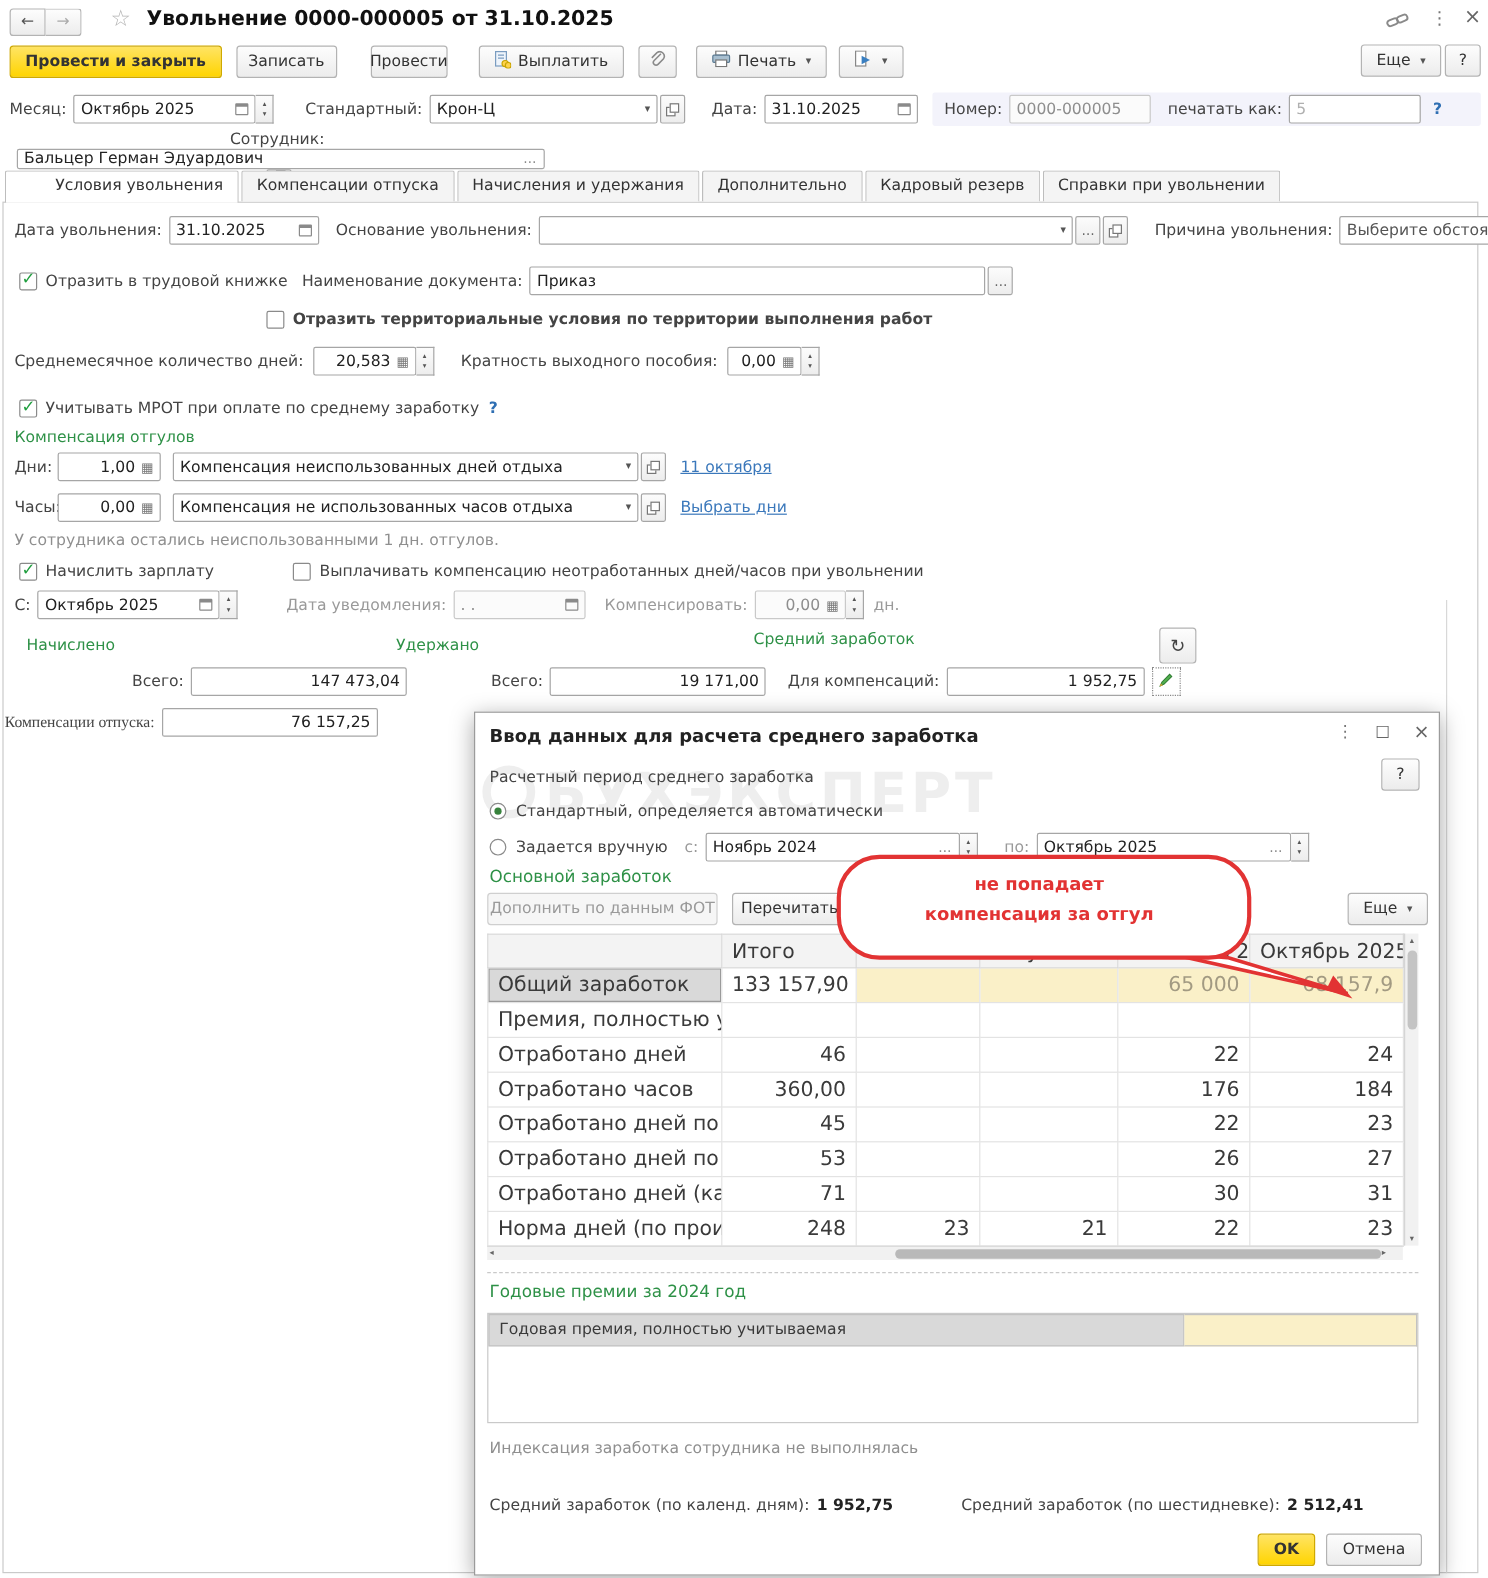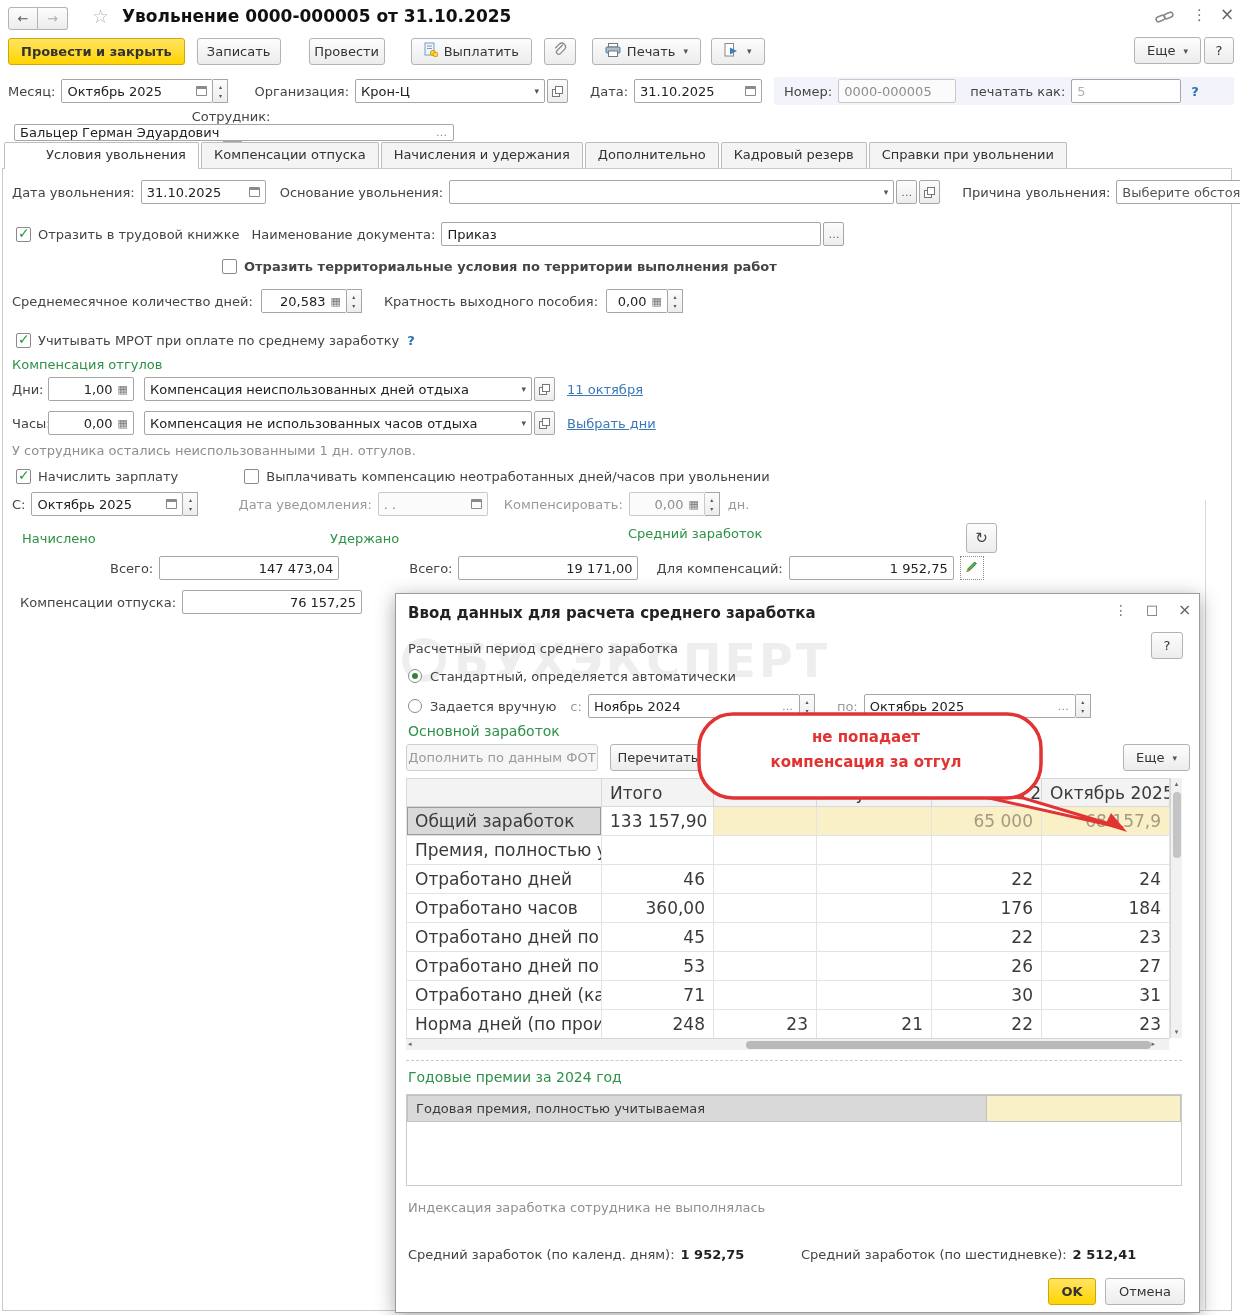--- a/index.html
+++ b/index.html
@@ -121,21 +121,21 @@
 <div class="abs" style="left:1192px; top:6px; color:#777; font-size:15px;">⋮</div>
 <div class="abs" style="left:1220px; top:4px; color:#666; font-size:17px;">×</div>
 
 <div class="row" style="left:8px; top:37px; height:28px;">
   <div class="btn primary">
       <span>Провести и закрыть</span>
     </div>
   <div class="btn" style="margin-left:12px; width:84px; justify-content:center;">
       <span>Записать</span>
     </div>
-  <div class="btn" style="margin-left:28px; width:76px; justify-content:center;">
+  <div class="btn" style="margin-left:28px; width:64px; justify-content:center;">
       <span>Провести</span>
     </div>
   <div class="btn" style="margin-left:26px;">
     <span>
       <svg width="14" height="15" viewBox="0 0 14 15">
           <rect x="1" y="1" width="9" height="12" fill="#eef4fb" stroke="#7a9cc0"></rect>
           <line x1="3" y1="4" x2="8" y2="4" stroke="#7a9cc0"></line>
           <line x1="3" y1="6.5" x2="8" y2="6.5" stroke="#7a9cc0"></line>
           <circle cx="9" cy="11" r="2.6" fill="#ffd34d" stroke="#c9a400"></circle>
           <circle cx="11.5" cy="12.5" r="2.4" fill="#ffd34d" stroke="#c9a400"></circle>
@@ -182,21 +182,21 @@
 <div class="row" style="left:8px; top:79px; height:24px; width:1226px;">
   <span class="lbl">Месяц:</span>
   <div class="field" style="width:152px; margin-left:6px;">
     <span class="txt">Октябрь 2025</span>
     <span class="cal"></span>
   </div>
   <div class="spin">
       <span>▴</span>
       <span>▾</span>
     </div>
-  <span class="lbl" style="margin-left:26px;">Организация:</span>
+  <span class="lbl" style="margin-left:26px;">Стандартный:</span>
   <div class="field" style="width:190px; margin-left:6px;">
     <span class="txt">Крон-Ц</span>
     <span class="dd">▾</span>
   </div>
   <div class="sidebtn">
       <span class="ic-open"></span>
     </div>
   <span class="lbl" style="margin-left:22px;">Дата:</span>
   <div class="field" style="width:128px; margin-left:6px;">
     <span class="txt">31.10.2025</span>
@@ -390,21 +390,21 @@
     <span>
       <svg width="15" height="15" viewBox="0 0 16 16">
           <path d="M3 13.5 L4.6 9.9 L11.4 3.1 L13.3 5 L6.5 11.8 Z" fill="#53b04f" stroke="#2e7d32" stroke-width="0.9"></path>
           <path d="M3 13.5 L5 12.8 L3.7 11.6 Z" fill="#f2c14e" stroke="#c79a30" stroke-width="0.6"></path>
         </svg>
     </span>
   </div>
 </div>
 
 <div class="row" style="left:0px; top:590px; height:24px;">
-  <span class="lbl" style="margin-left:20px;">Компенсации отпуска:</span>
+  <span class="lbl" style="margin-left:4px;font-family:Liberation Serif, serif;">Компенсации отпуска:</span>
   <div class="field" style="width:180px; margin-left:6px;">
     <span class="num">76 157,25</span>
   </div>
 </div>
 
 <div class="dialog">
   <div class="wm-ring"></div>
   <div class="wm">БУХЭКСПЕРТ</div>
 
   <div class="abs dlg-title" style="left:12px; top:10px;">Ввод данных для расчета среднего заработка</div>

